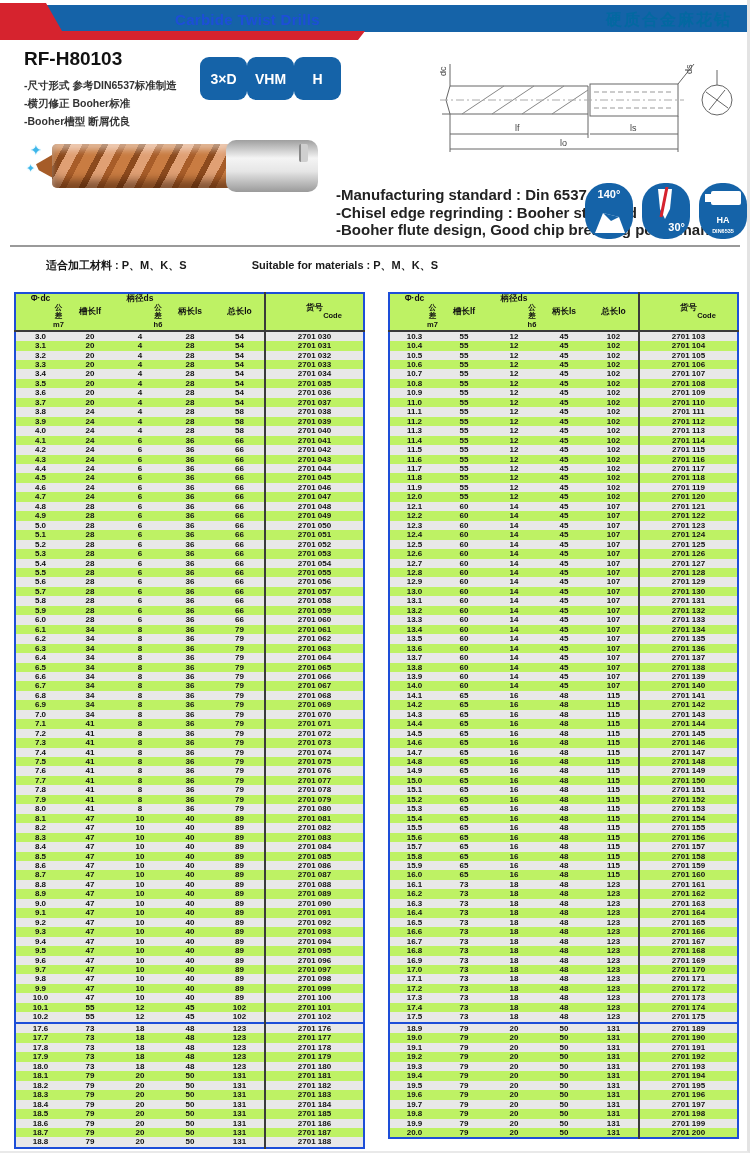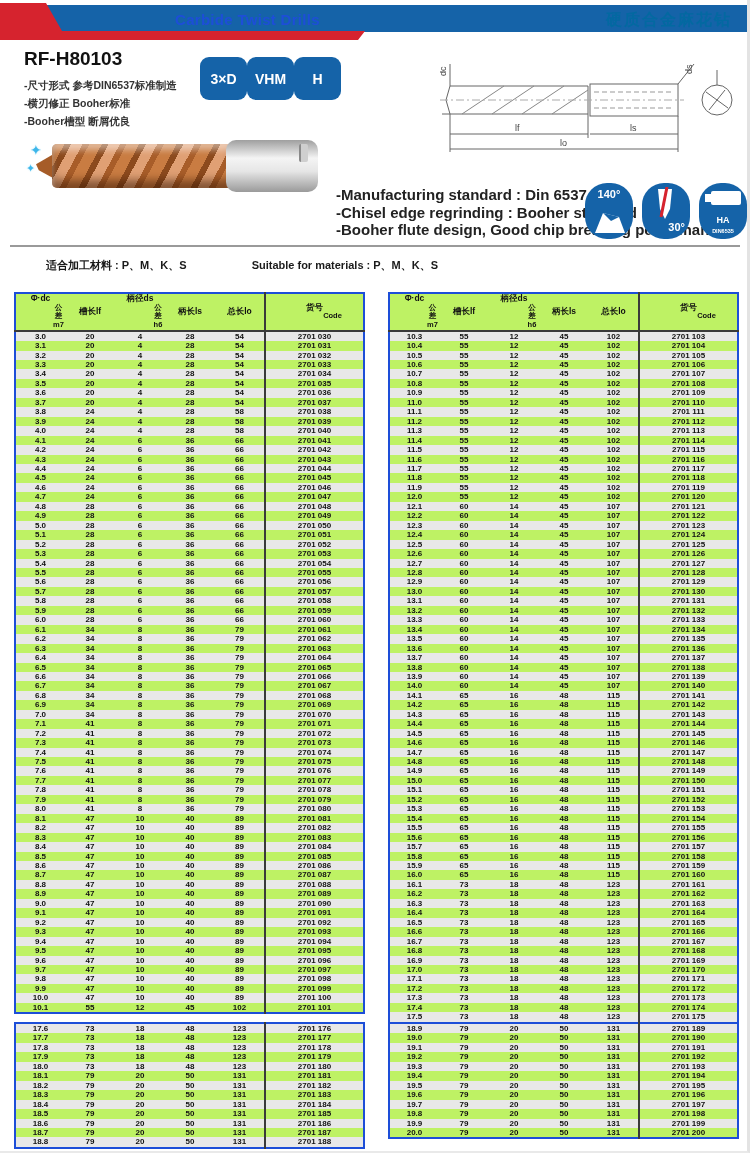--- a/index.html
+++ b/index.html
@@ -771,20 +771,28 @@
         <td class="code-col">2701 100</td>
       </tr>
       <tr>
         <td>10.1</td>
         <td>55</td>
         <td>12</td>
         <td>45</td>
         <td>102</td>
         <td class="code-col">2701 101</td>
       </tr>
+      <tr>
+        <td>10.2</td>
+        <td>55</td>
+        <td>12</td>
+        <td>45</td>
+        <td>102</td>
+        <td class="code-col">2701 102</td>
+      </tr>
     </tbody>
 </table>
 
 <table class="tbl t2">
   <colgroup>
       <col class="c-num">
       <col class="c-num">
       <col class="c-num">
       <col class="c-num">
       <col class="c-num">

